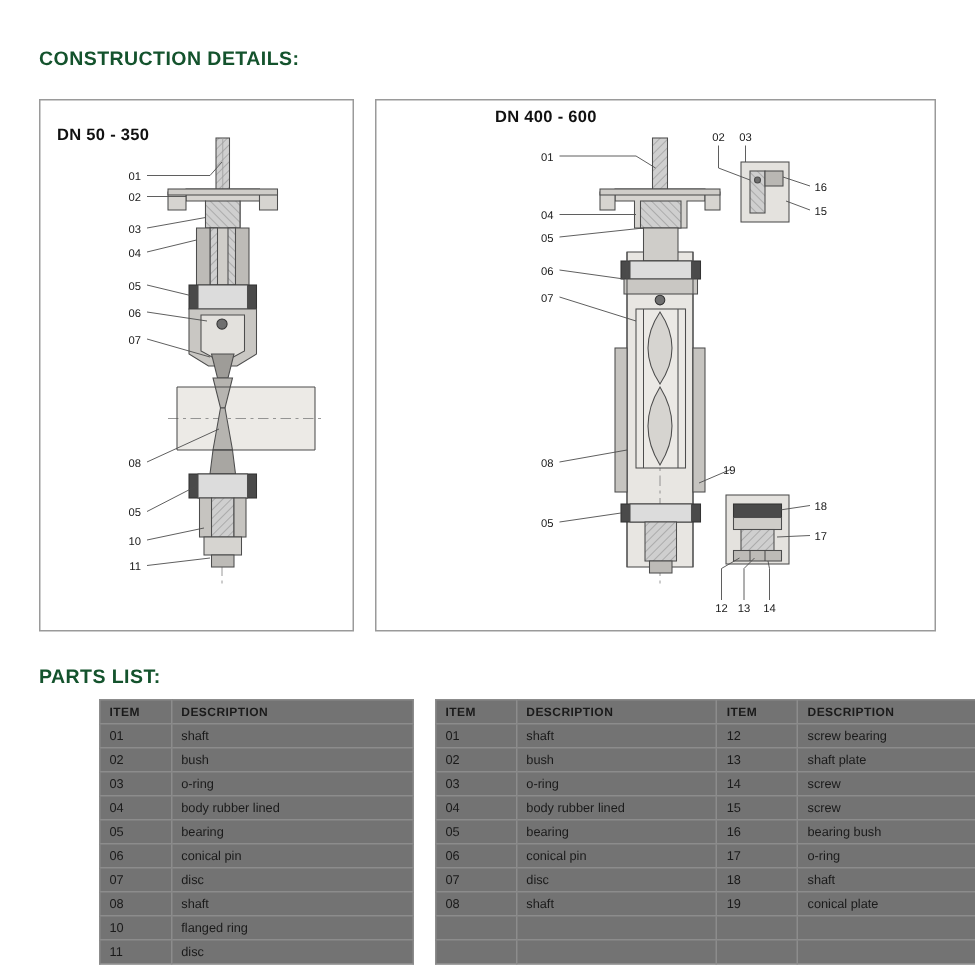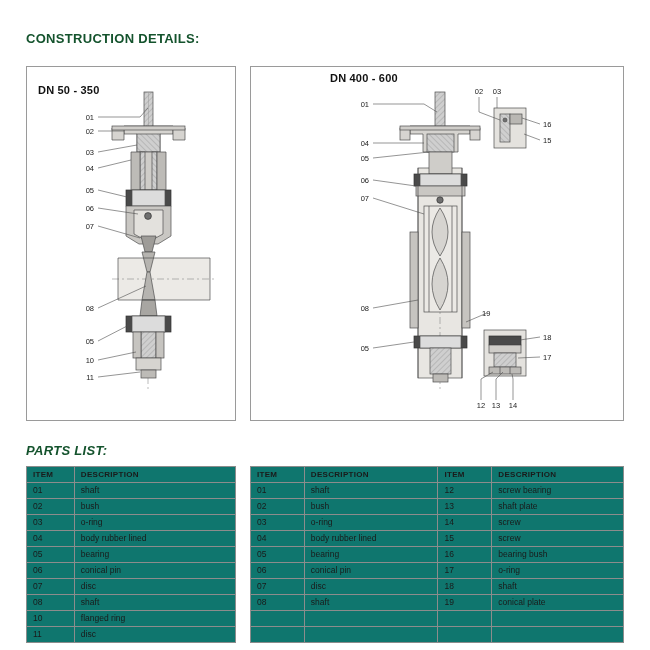--- a/index.html
+++ b/index.html
@@ -21,21 +21,21 @@
     width: 650px; height: 650px;
   }
   .section-title {
     position: absolute;
     font-size: 13px;
     font-weight: bold;
     letter-spacing: 0.3px;
     color: #14532d;
   }
   #construction-title { left: 26px; top: 31px; }
-  #parts-title { left: 26px; top: 443px; font-style: italic; }
+  #parts-title { left: 26px; top: 443px; }
 
   .panel {
     position: absolute;
     border: 1px solid #9a9a9a;
     background: #ffffff;
     box-sizing: border-box;
   }
   #panel-left  { left: 26px;  top: 66px;  width: 210px; height: 355px; }
   #panel-right { left: 250px; top: 66px;  width: 374px; height: 355px; }
 
@@ -47,21 +47,22 @@
     letter-spacing: 0.2px;
   }
 
   .svgwrap { position: absolute; left: 0; top: 0; }
 
   
   table.parts {
     position: absolute;
     border-collapse: collapse;
     font-size: 8.5px;
-    background: #0f766e;
+    background: #737373;
+    margin-left: 40px;
   }
   table.parts th, table.parts td {
     border: 1px solid #8c8c8c;
     padding: 2px 4px 2px 6px;
     height: 13px;
     box-sizing: border-box;
     text-align: left;
     font-weight: normal;
     color: #1a1a1a;
     vertical-align: middle;

